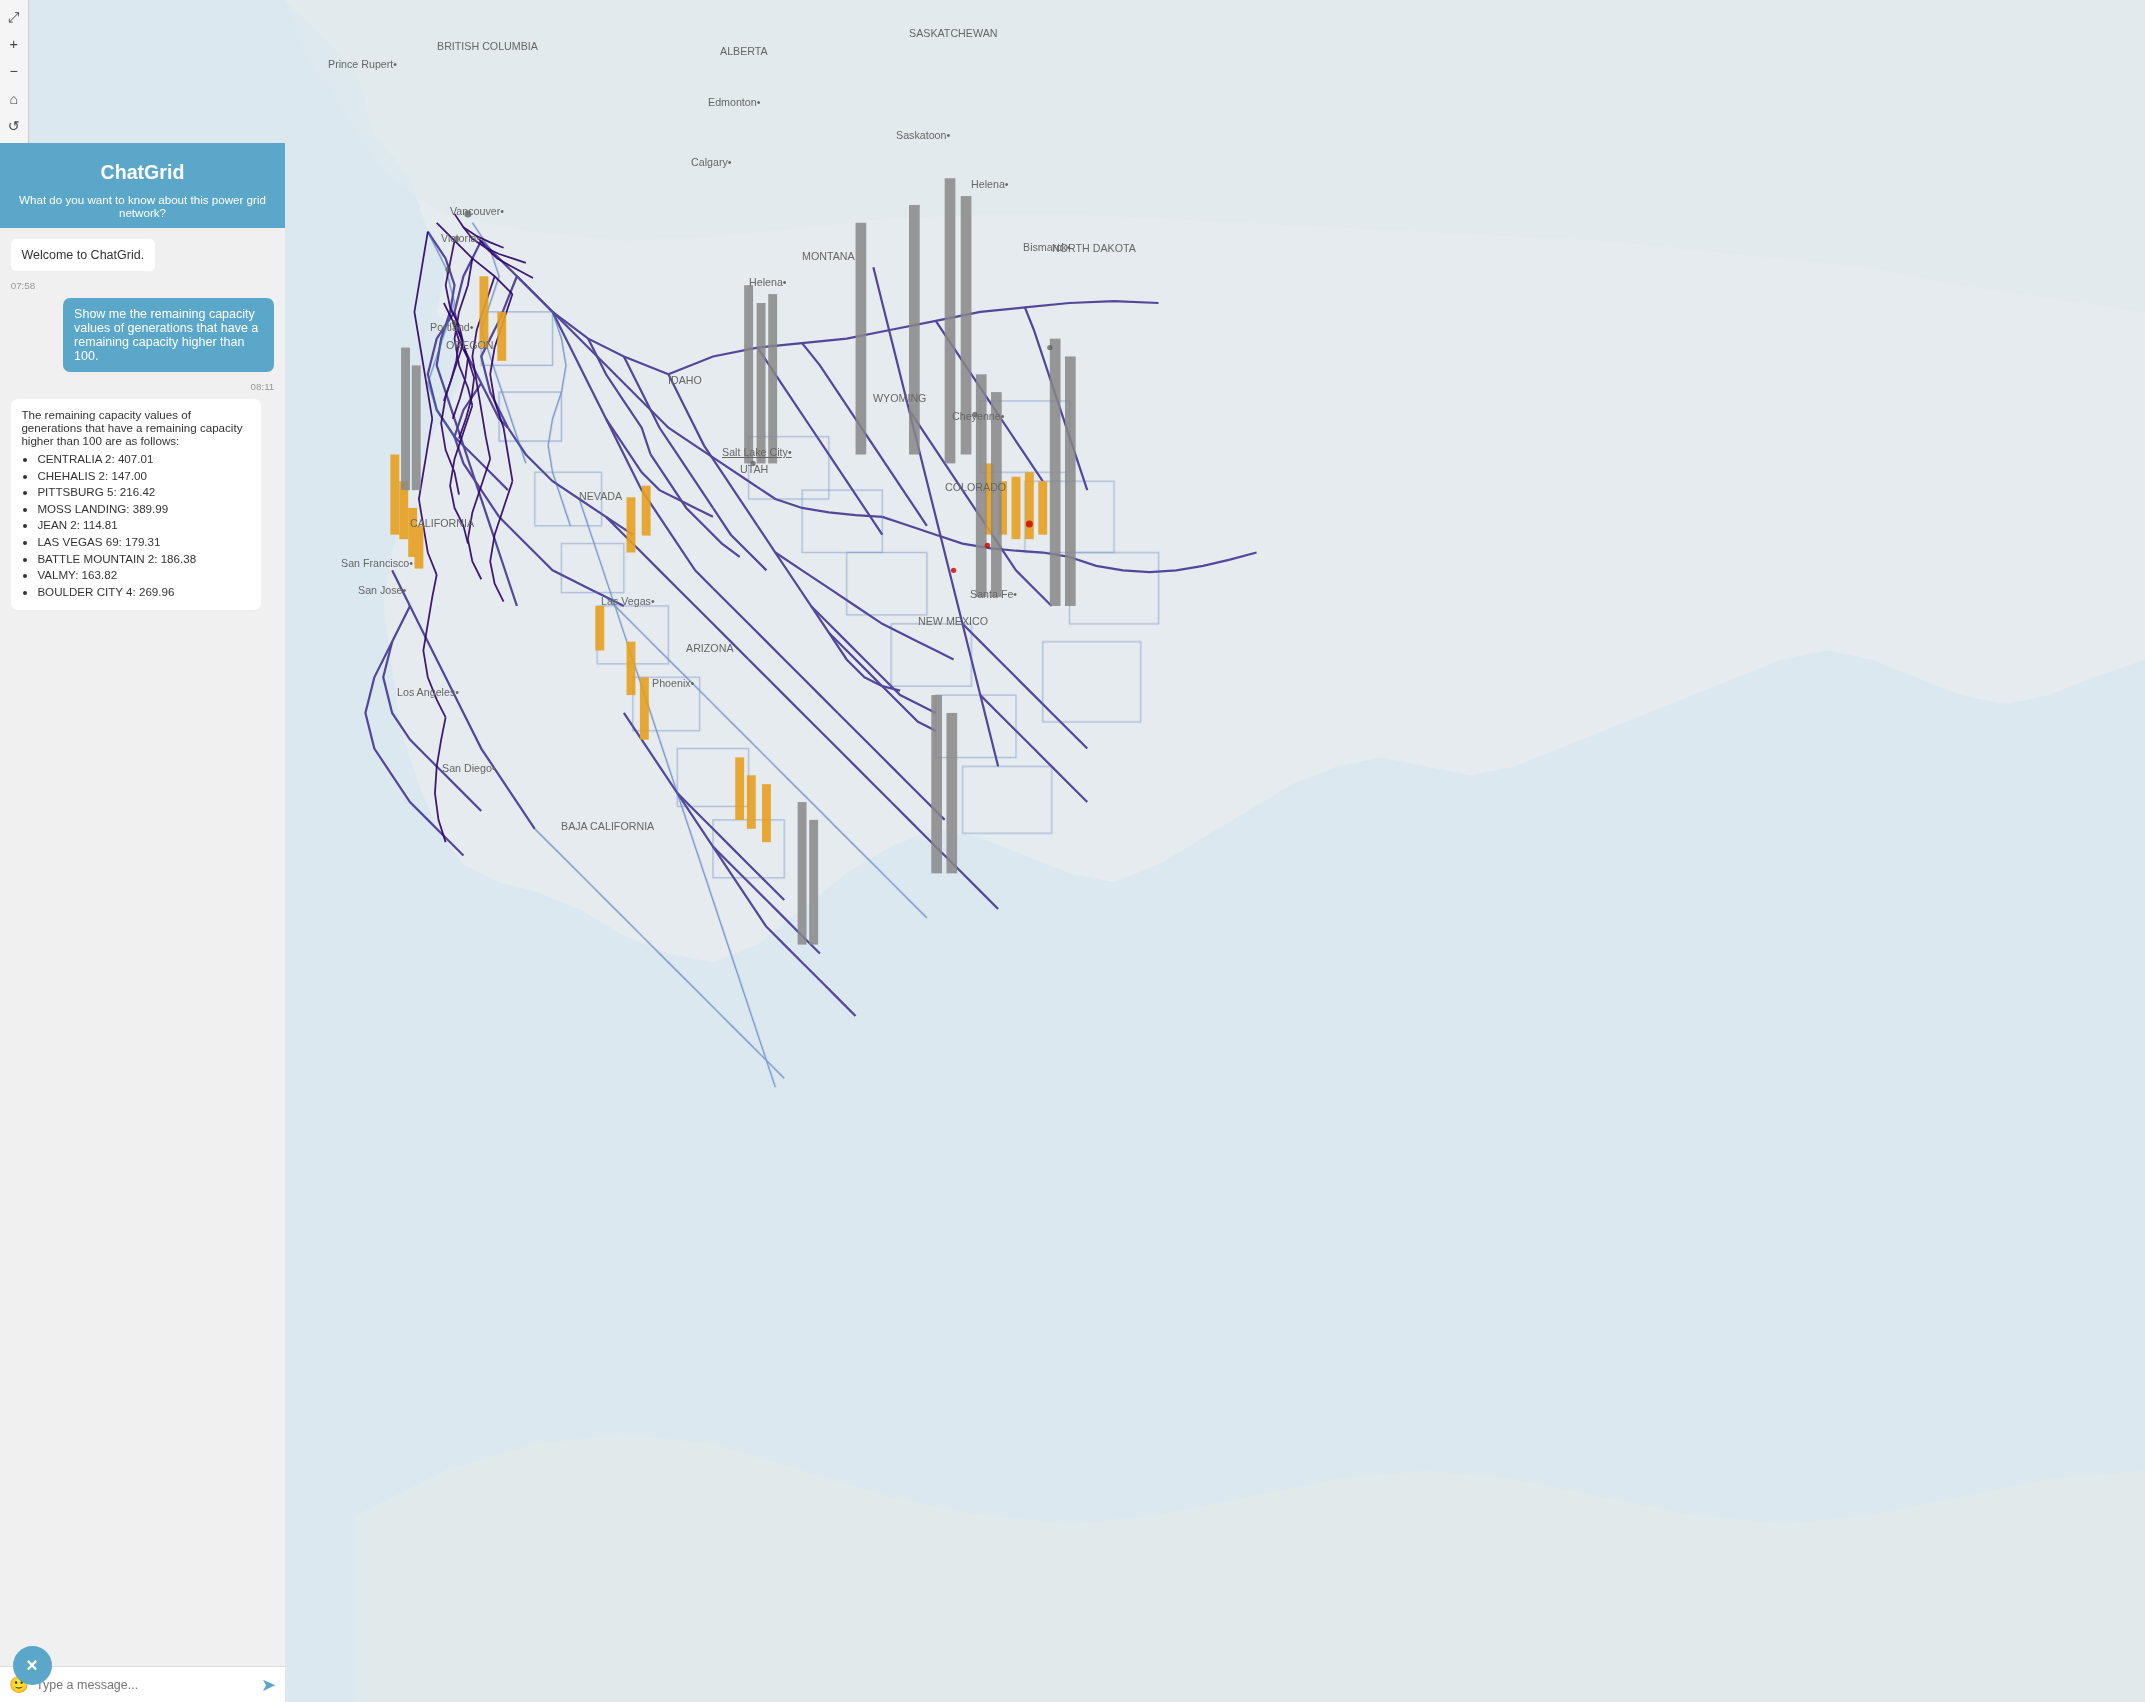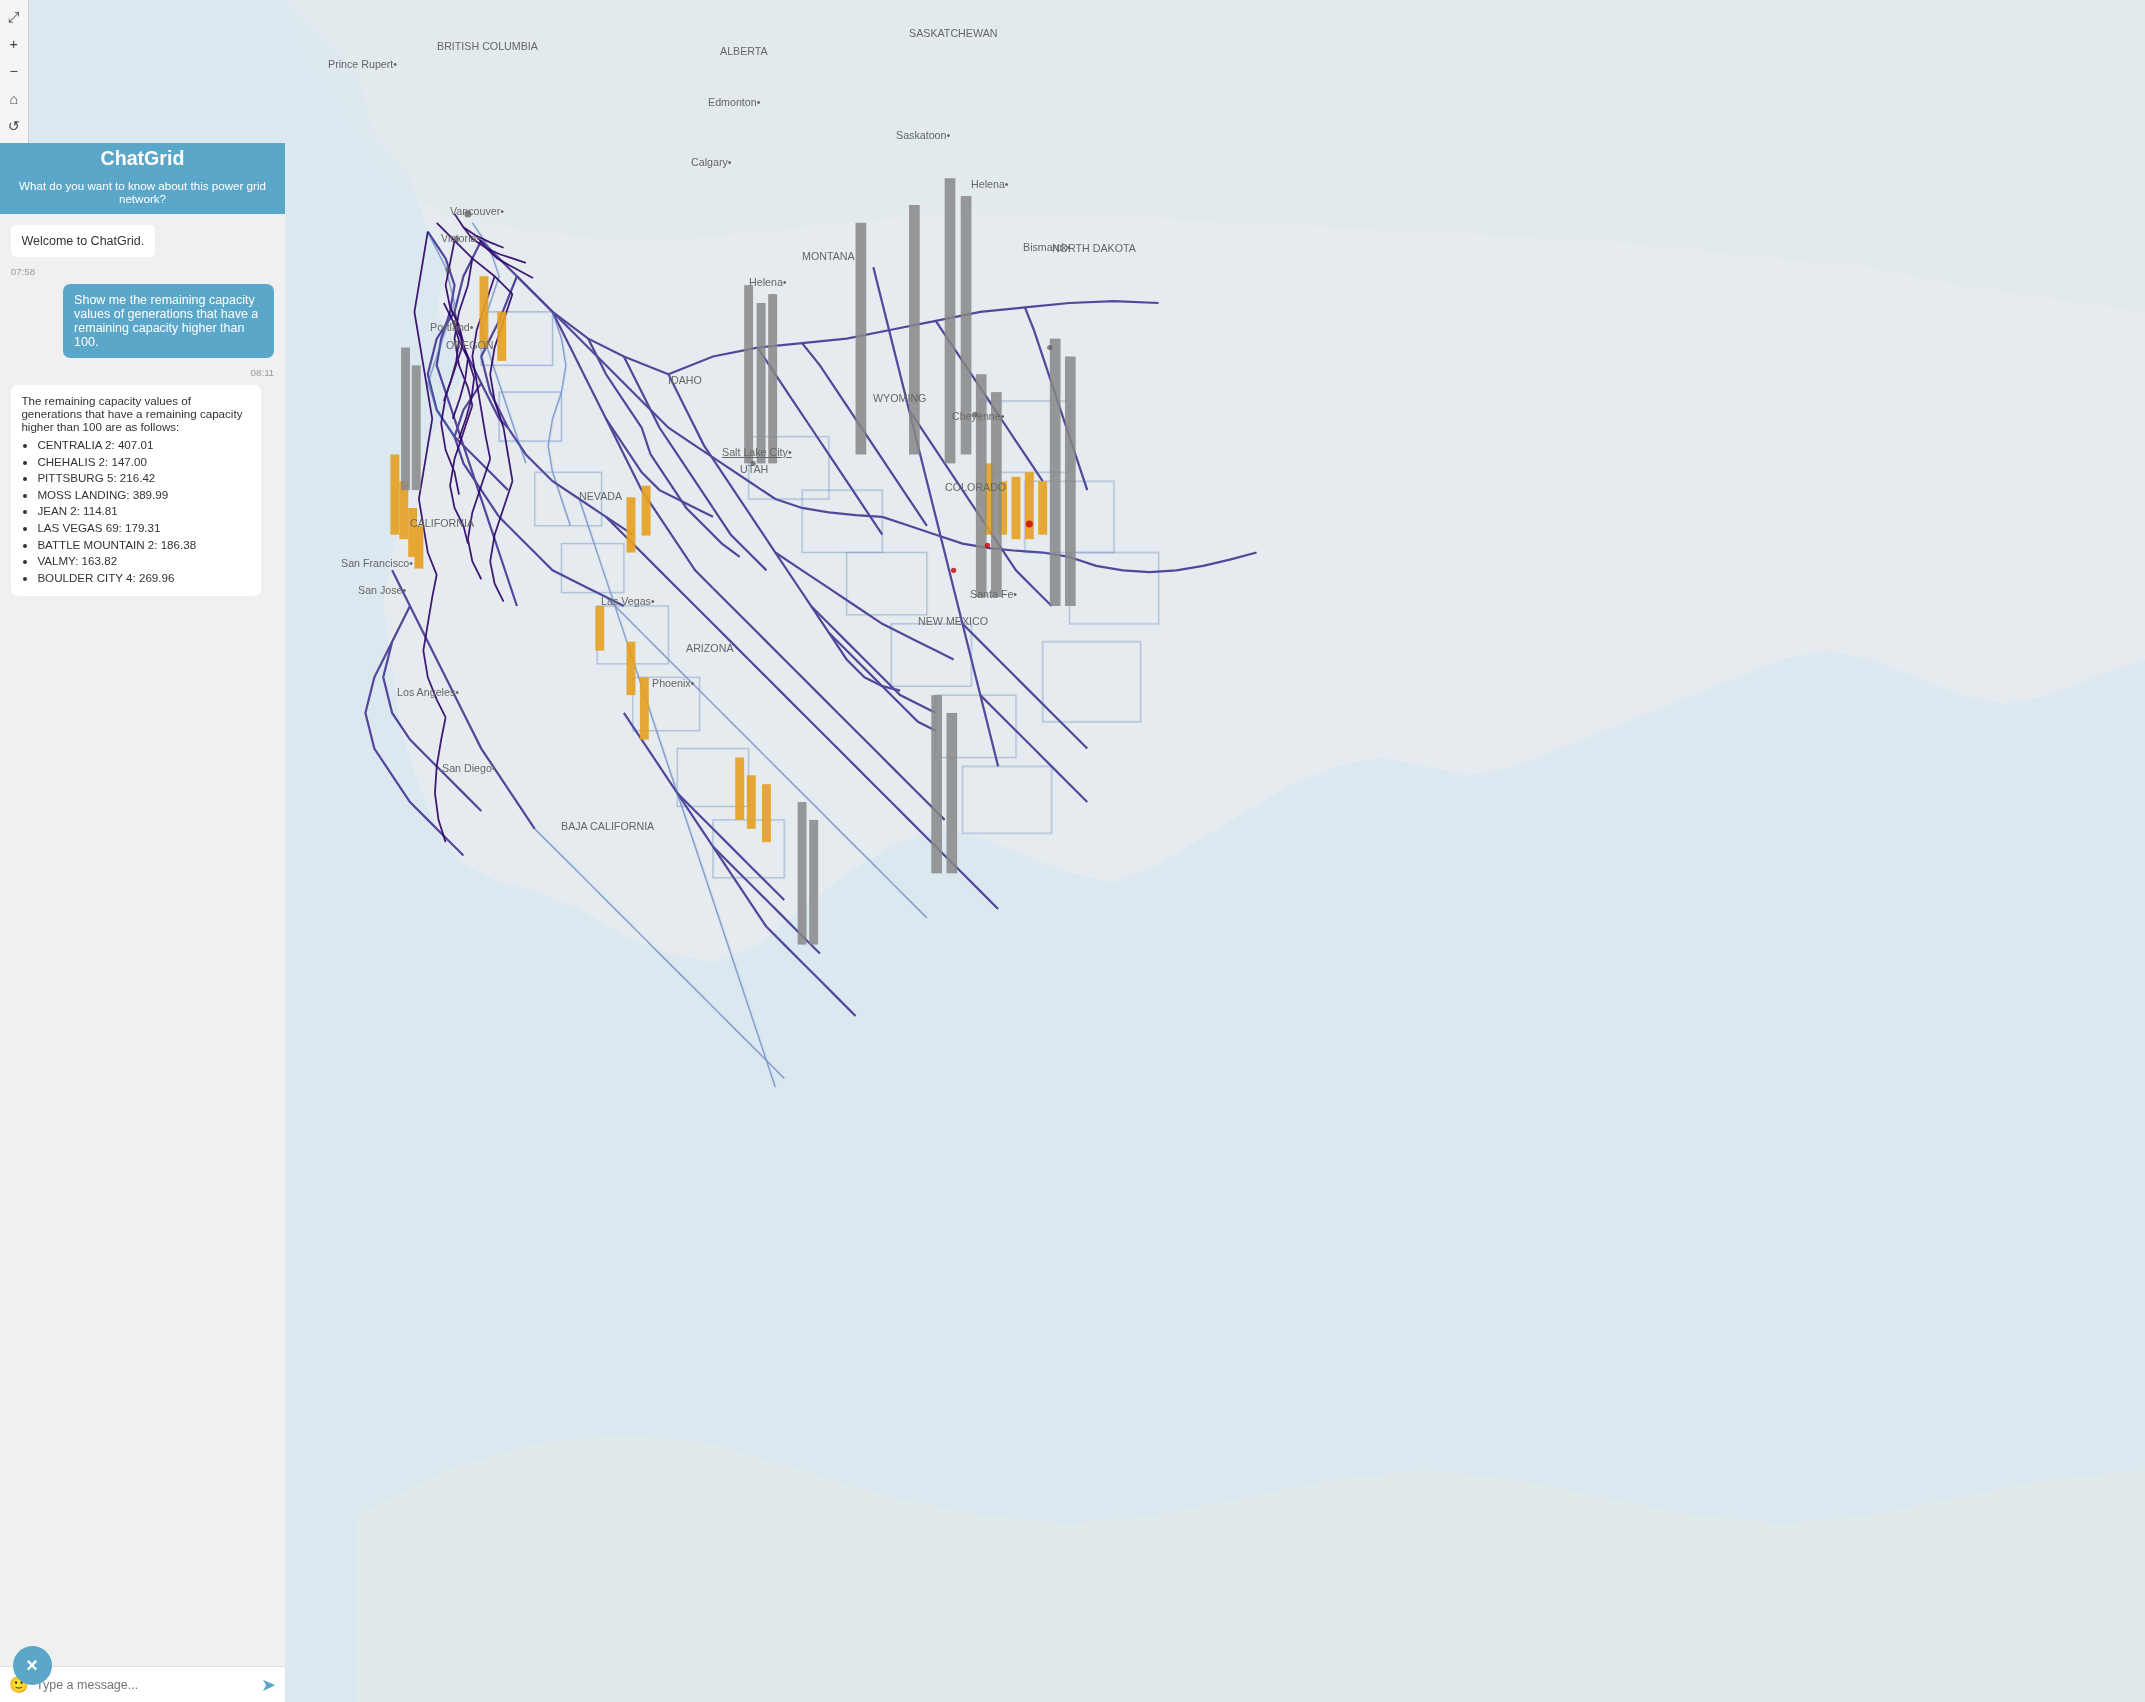--- a/index.html
+++ b/index.html
@@ -56,21 +56,21 @@
       background: transparent;
       display: flex;
       flex-direction: column;
       z-index: 20;
     }
 
     #chat-header {
       background: #5ba7c9;
       color: white;
       text-align: center;
-      padding: 4px 0 9px;
+      padding: 18px 0 9px;
       font-size: 19.6px;
       font-weight: bold;
     }
 
     #chat-subtitle {
       background: #5ba7c9;
       color: white;
       text-align: center;
       padding: 0 9px 9px;
       font-size: 11.6px;

